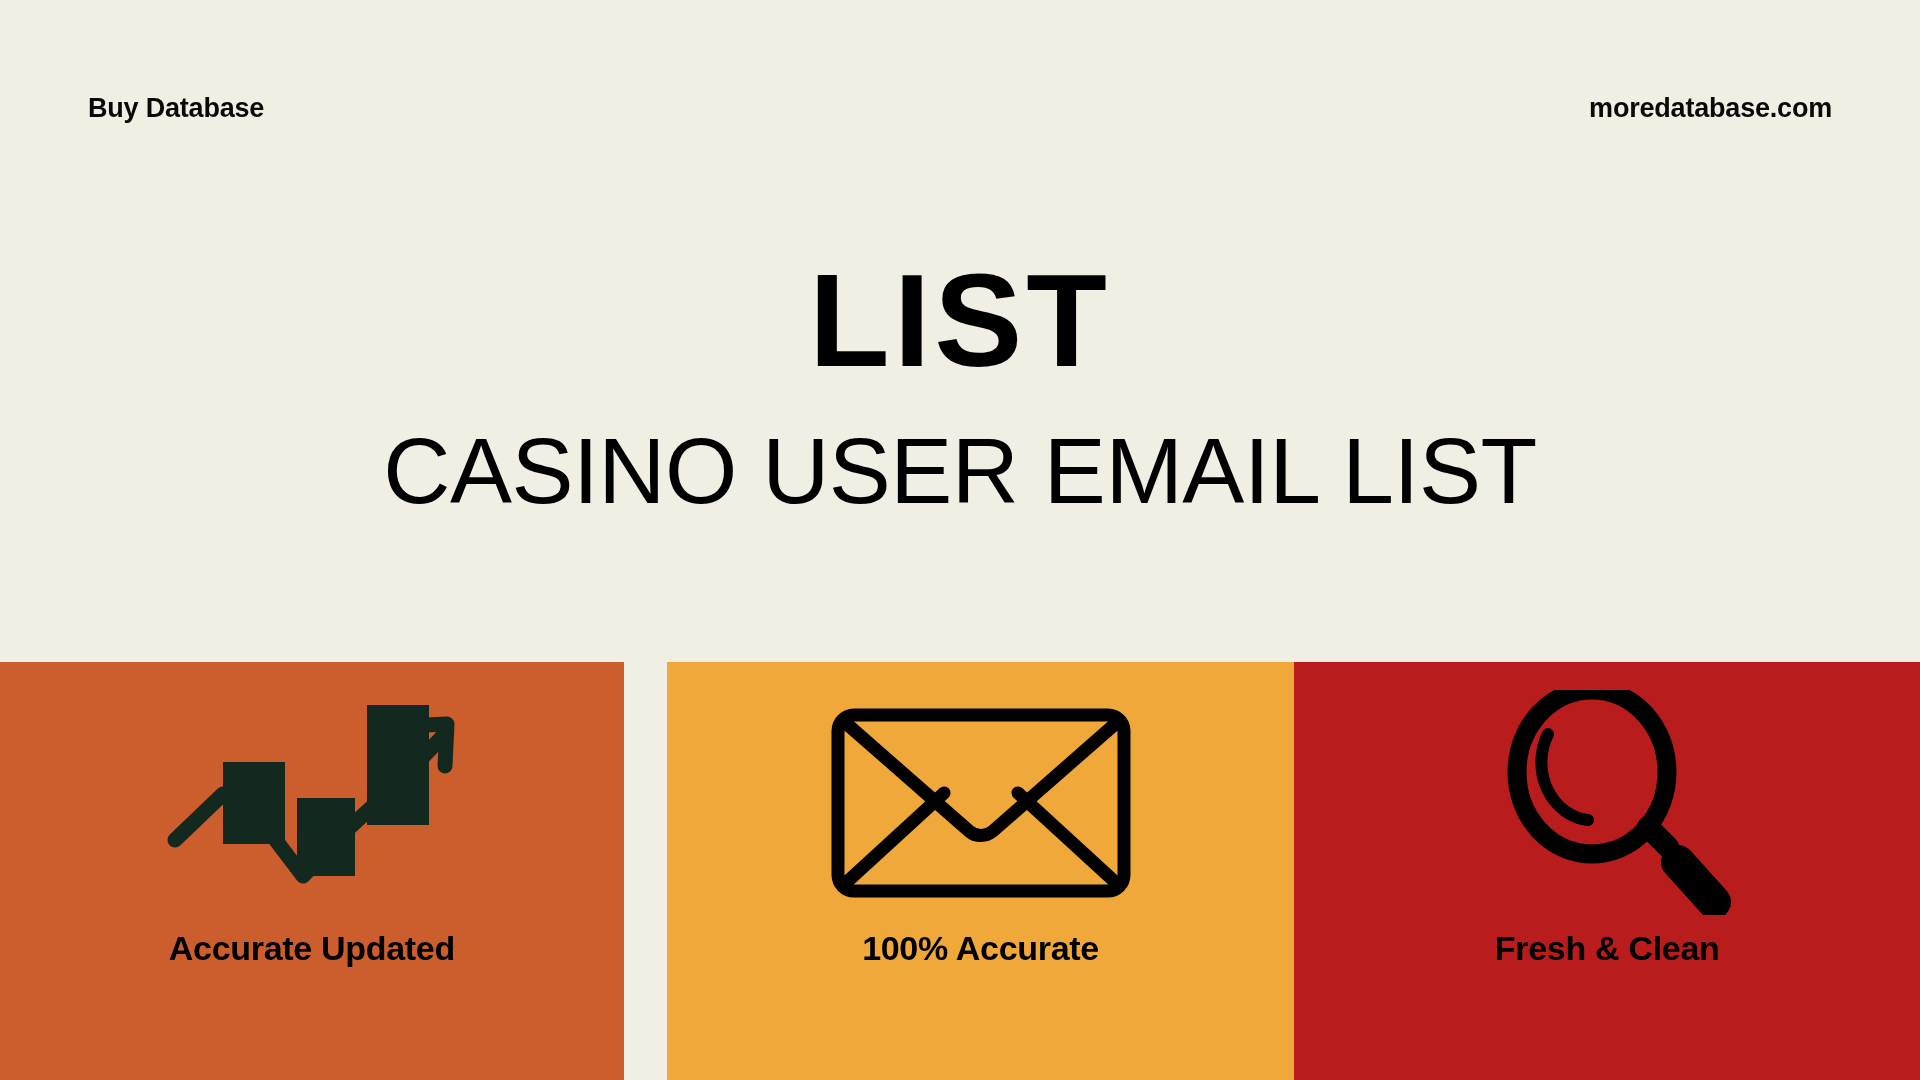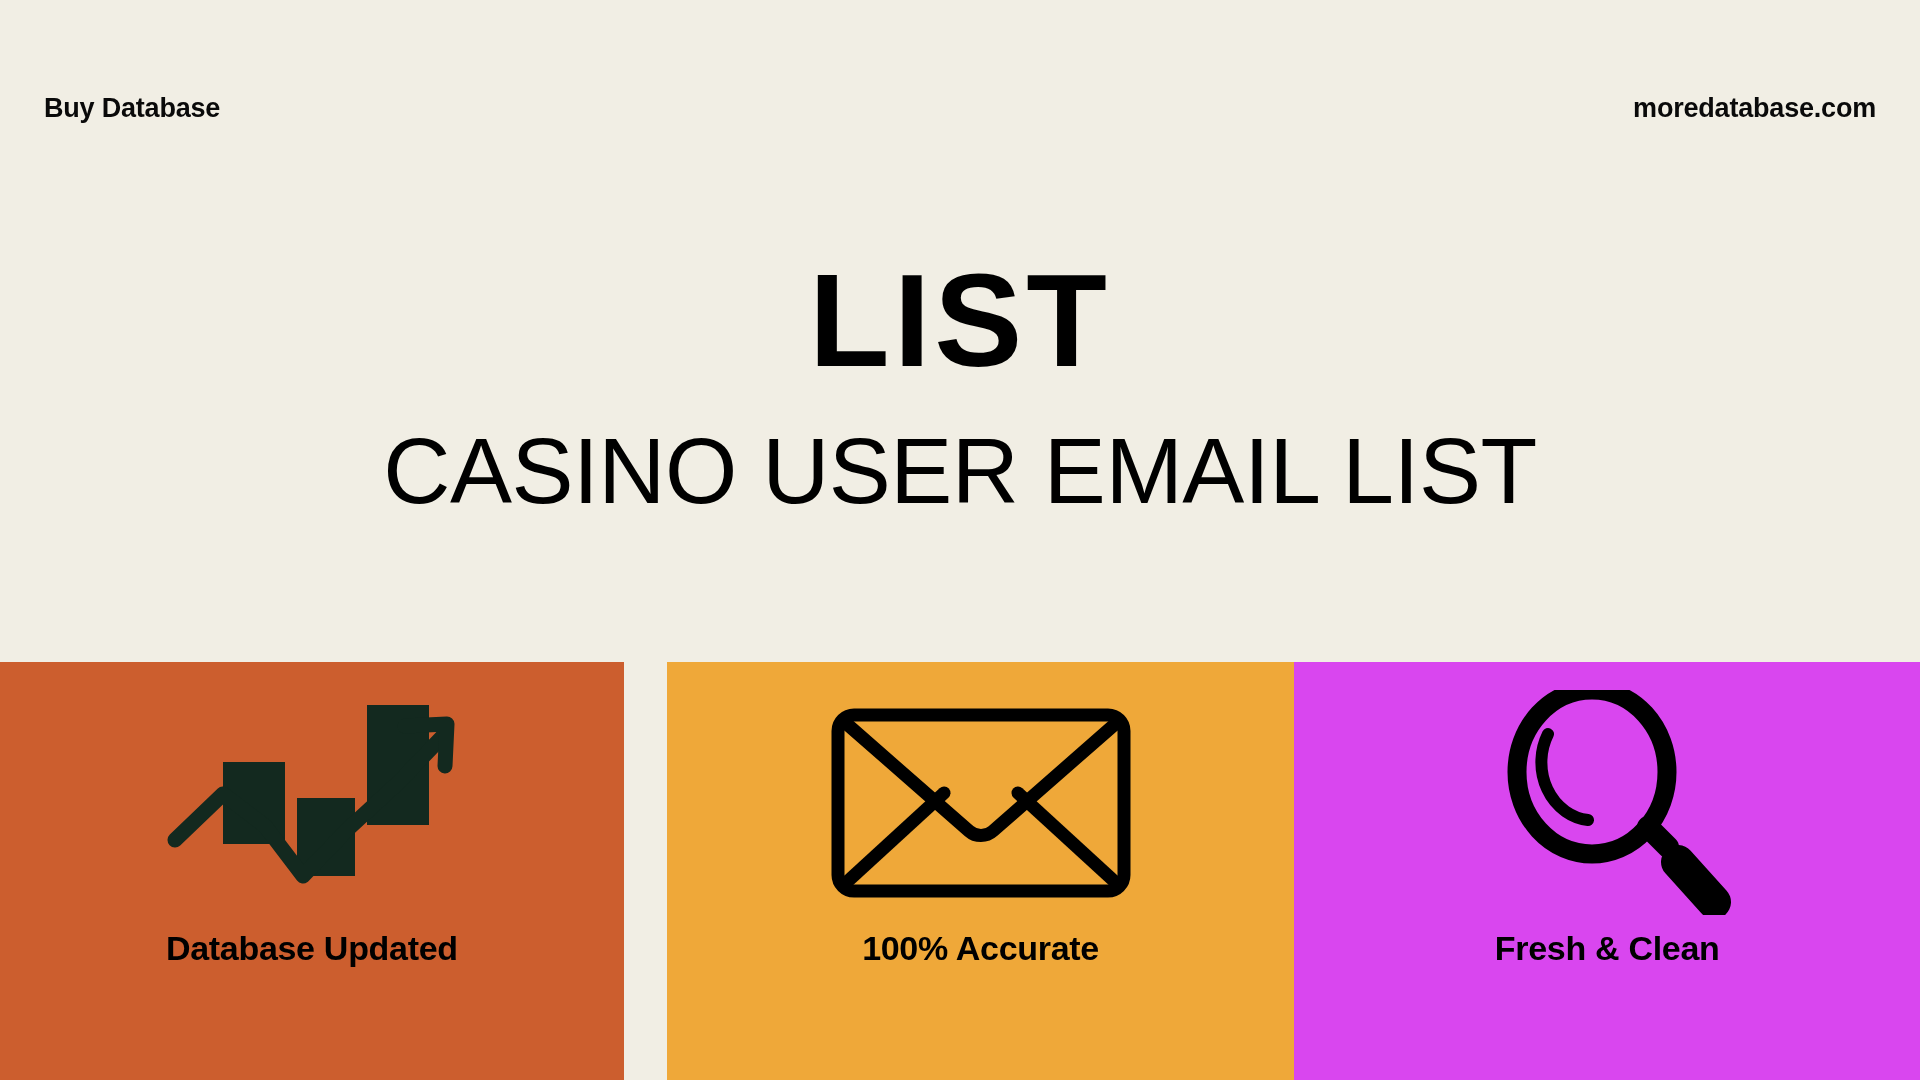--- a/index.html
+++ b/index.html
@@ -25,21 +25,21 @@
   
   .header {
     position: absolute;
     top: 78px;
     left: 0;
     width: 1920px;
     height: 60px;
     display: flex;
     align-items: center;
     justify-content: space-between;
-    padding: 0 44px;
+    padding: 0 88px;
     box-sizing: border-box;
   }
   .brand-left,
   .brand-right {
     font-size: 27px;
     font-weight: bold;
     color: #0A0A0A;
     letter-spacing: -0.2px;
     white-space: nowrap;
   }
@@ -132,36 +132,36 @@
         <svg width="330" height="225" viewBox="0 0 330 225" xmlns="http://www.w3.org/2000/svg">
 
           <rect x="76" y="72" width="62" height="82" fill="#13291F"></rect>
           <rect x="150" y="108" width="58" height="78" fill="#13291F"></rect>
           <rect x="220" y="15" width="62" height="120" fill="#13291F"></rect>
 
           <path d="M 28 150 L 76 104 L 118 136 L 156 186 L 200 140 L 252 92 L 296 46" fill="none" stroke="#13291F" stroke-width="15" stroke-linecap="round" stroke-linejoin="round"></path>
           <path d="M 258 36 L 300 34 L 298 76" fill="none" stroke="#13291F" stroke-width="15" stroke-linecap="round" stroke-linejoin="round"></path>
         </svg>
       </div>
-      <div class="panel-label">Database Updated</div>
+      <div class="panel-label">Accurate Updated</div>
     </div>
 
     <div class="panel panel-2" id="panel-1" style="background: rgb(239, 168, 57);">
       <div class="panel-icon">
         <svg width="310" height="220" viewBox="0 0 310 220" xmlns="http://www.w3.org/2000/svg">
           <rect x="12" y="22" width="286" height="176" rx="16" ry="16" fill="none" stroke="#000000" stroke-width="13"></rect>
           <path d="M 22 32 L 143 138 a 18 18 0 0 0 24 0 L 288 32" fill="none" stroke="#000000" stroke-width="13" stroke-linecap="round" stroke-linejoin="round"></path>
           <path d="M 22 188 L 118 100" fill="none" stroke="#000000" stroke-width="13" stroke-linecap="round"></path>
           <path d="M 288 188 L 192 100" fill="none" stroke="#000000" stroke-width="13" stroke-linecap="round"></path>
         </svg>
       </div>
       <div class="panel-label">100% Accurate</div>
     </div>
 
-    <div class="panel panel-3" id="panel-2" style="background: #d946ef;">
+    <div class="panel panel-3" id="panel-2" style="background: #b91c1c;">
       <div class="panel-icon">
         <svg width="250" height="225" viewBox="0 0 250 225" xmlns="http://www.w3.org/2000/svg">
 
           <ellipse cx="110" cy="82" rx="75" ry="82" fill="none" stroke="#000000" stroke-width="19"></ellipse>
 
           <path d="M 66 44 a 52 58 0 0 0 40 86" fill="none" stroke="#000000" stroke-width="12" stroke-linecap="round"></path>
 
           <line x1="166" y1="137" x2="186" y2="157" stroke="#000000" stroke-width="22" stroke-linecap="round"></line>
 
           <line x1="196" y1="172" x2="232" y2="212" stroke="#000000" stroke-width="34" stroke-linecap="round"></line>

